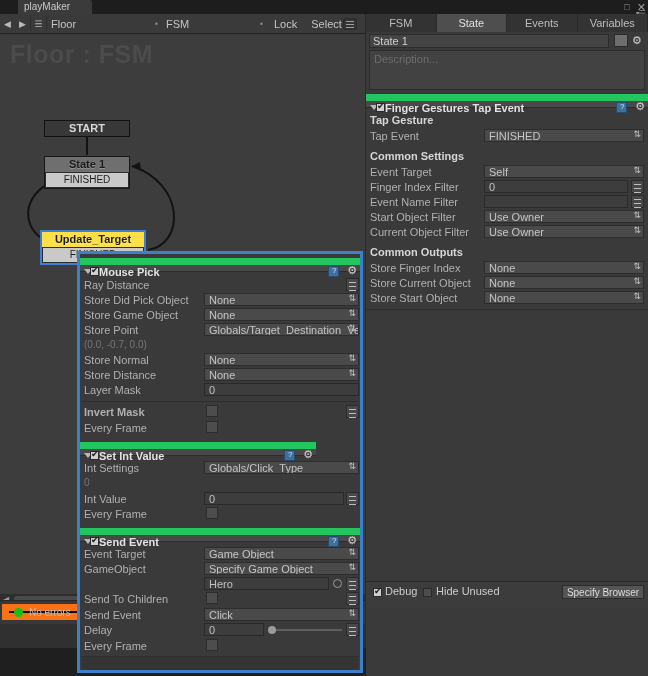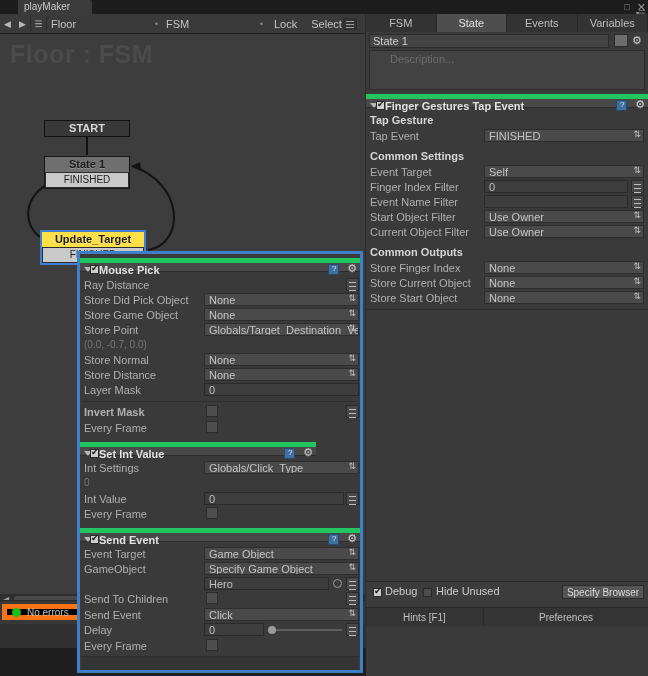--- a/index.html
+++ b/index.html
@@ -53,43 +53,43 @@
                      line-height:15px; }
   svg.wires{ position:absolute; left:0; top:0; width:365px; height:566px; pointer-events:none; }
 
   
   .lstatus{ position:absolute; left:0; top:600px; width:365px; height:24px; background:#383838;
             border-top:1px solid #262626; }
   .hscroll{ position:absolute; left:0; top:594px; width:365px; height:11px; background:#2e2e2e; }
   .hscroll .thumb{ position:absolute; left:14px; top:2px; width:202px; height:7px; background:#4a4a4a; border-radius:3px; }
   .hscroll .arrow{ position:absolute; left:3px; top:1px; color:#9a9a9a; font-size:8px; }
   .errbox{ position:absolute; left:2px; top:604px; width:120px; height:16px; background:#000000;
-           border:5px solid #f97316; display:flex; align-items:center; }
+           border:7px solid #f97316; display:flex; align-items:center; }
   .dot{ width:9px; height:9px; border-radius:50%; background:#17c017; margin:0 6px 0 5px; }
   .errtxt{ font-size:10px; color:#c0c0c0; }
   .leftstrip-bottom{ position:absolute; left:0; top:624px; width:365px; height:52px; background:#303030; }
   .dark-base{ position:absolute; left:0; top:648px; width:648px; height:28px; background:#1f1f1f; }
   .dark-notch{ position:absolute; left:455px; top:648px; width:75px; height:28px; background:#121212; }
 
   
   .rpanel{ position:absolute; left:366px; top:14px; width:282px; height:662px; background:#3a3a3a; }
   .rtabs{ position:absolute; left:0; top:0; width:282px; height:18px; display:flex; background:#333; }
   .rtab{ flex:1; text-align:center; font-size:11px; line-height:18px; color:#bdbdbd;
          background:#333; border-right:1px solid #292929; }
   .rtab.active{ background:#4e4e4e; color:#e0e0e0; }
   .state-name{ position:absolute; left:3px; top:20px; width:240px; height:14px; background:#444;
                border:1px solid #2c2c2c; color:#cfcfcf; font-size:11px; line-height:13px; padding-left:3px; }
   .state-color{ position:absolute; left:248px; top:20px; width:14px; height:13px; background:#6d6d6d; border:1px solid #2b2b2b;}
   .gear{ position:absolute; color:#cfcfcf; font-size:11px; }
   .desc{ position:absolute; left:3px; top:36px; width:276px; height:40px; background:#424242;
-         border:1px solid #2c2c2c; color:#6d6d6d; font-size:11px; padding:2px 20px; }
+         border:1px solid #2c2c2c; color:#6d6d6d; font-size:11px; padding:2px 4px; }
   .rsep{ position:absolute; left:0; width:282px; height:1px; background:#2d2d2d; }
 
   .act-header{ position:absolute; left:0; width:282px; height:14px; background:#494949;
-               border-top:5px solid #22c55e; border-bottom:1px solid #2c2c2c; }
+               border-top:7px solid #22c55e; border-bottom:1px solid #2c2c2c; }
   .act-title{ position:absolute; left:19px; top:0; font-size:11px; font-weight:bold; color:#e2e2e2; line-height:14px; }
   .foldout{ position:absolute; left:4px; top:4px; width:0;height:0;
             border-left:4px solid transparent; border-right:4px solid transparent; border-top:5px solid #b8b8b8; }
   .cbx{ position:absolute; left:10px; top:2px; width:9px; height:9px; background:#cfcfcf; border:1px solid #2a2a2a; }
   .cbx.checked::after{ content:"\2714"; position:absolute; left:0px; top:-3px; font-size:9px; color:#1e1e1e; }
   .bookicon{ position:absolute; width:11px; height:11px; background:#3f6f9e; border:1px solid #2a4a6a; }
   .bookicon::after{ content:"?"; position:absolute; left:3px; top:-1px; font-size:8px; color:#d8e4f0; }
 
   .subhdr{ position:absolute; left:4px; font-size:11px; font-weight:bold; color:#d6d6d6; }
   .flabel{ position:absolute; left:4px; font-size:11px; color:#b0b0b0; white-space:nowrap; }
@@ -286,24 +286,20 @@
     <div class="rsep" style="top:295px;"></div>
 
     <div class="rbottom">
       <div class="cbx checked" style="left:7px; top:6px;"></div>
       <div style="position:absolute; left:19px; top:3px; font-size:11px; color:#ccc;">Debug</div>
       <div class="cbx" style="left:57px; top:6px; background:#4d4d4d;"></div>
       <div style="position:absolute; left:70px; top:3px; font-size:11px; color:#ccc;">Hide Unused</div>
       <div class="btn" style="left:196px; top:3px; width:82px; height:14px; line-height:13px;">Specify Browser</div>
     </div>
 
-    <div class="rbar2">
-      <div style="width:118px; border-right:1px solid #2a2a2a;">Hints [F1]</div>
-      <div style="flex:1;">Preferences</div>
-    </div>
   </div>
 
   <div class="apanel">
 
     <div class="act-header" style="top:4px; width:280px;">
       <div class="foldout"></div>
       <div class="cbx checked"></div>
       <div class="act-title">Mouse Pick</div>
       <div class="bookicon" style="right:21px; top:1px;"></div>
       <div class="gear" style="right:3px; top:-1px;">⚙</div>

